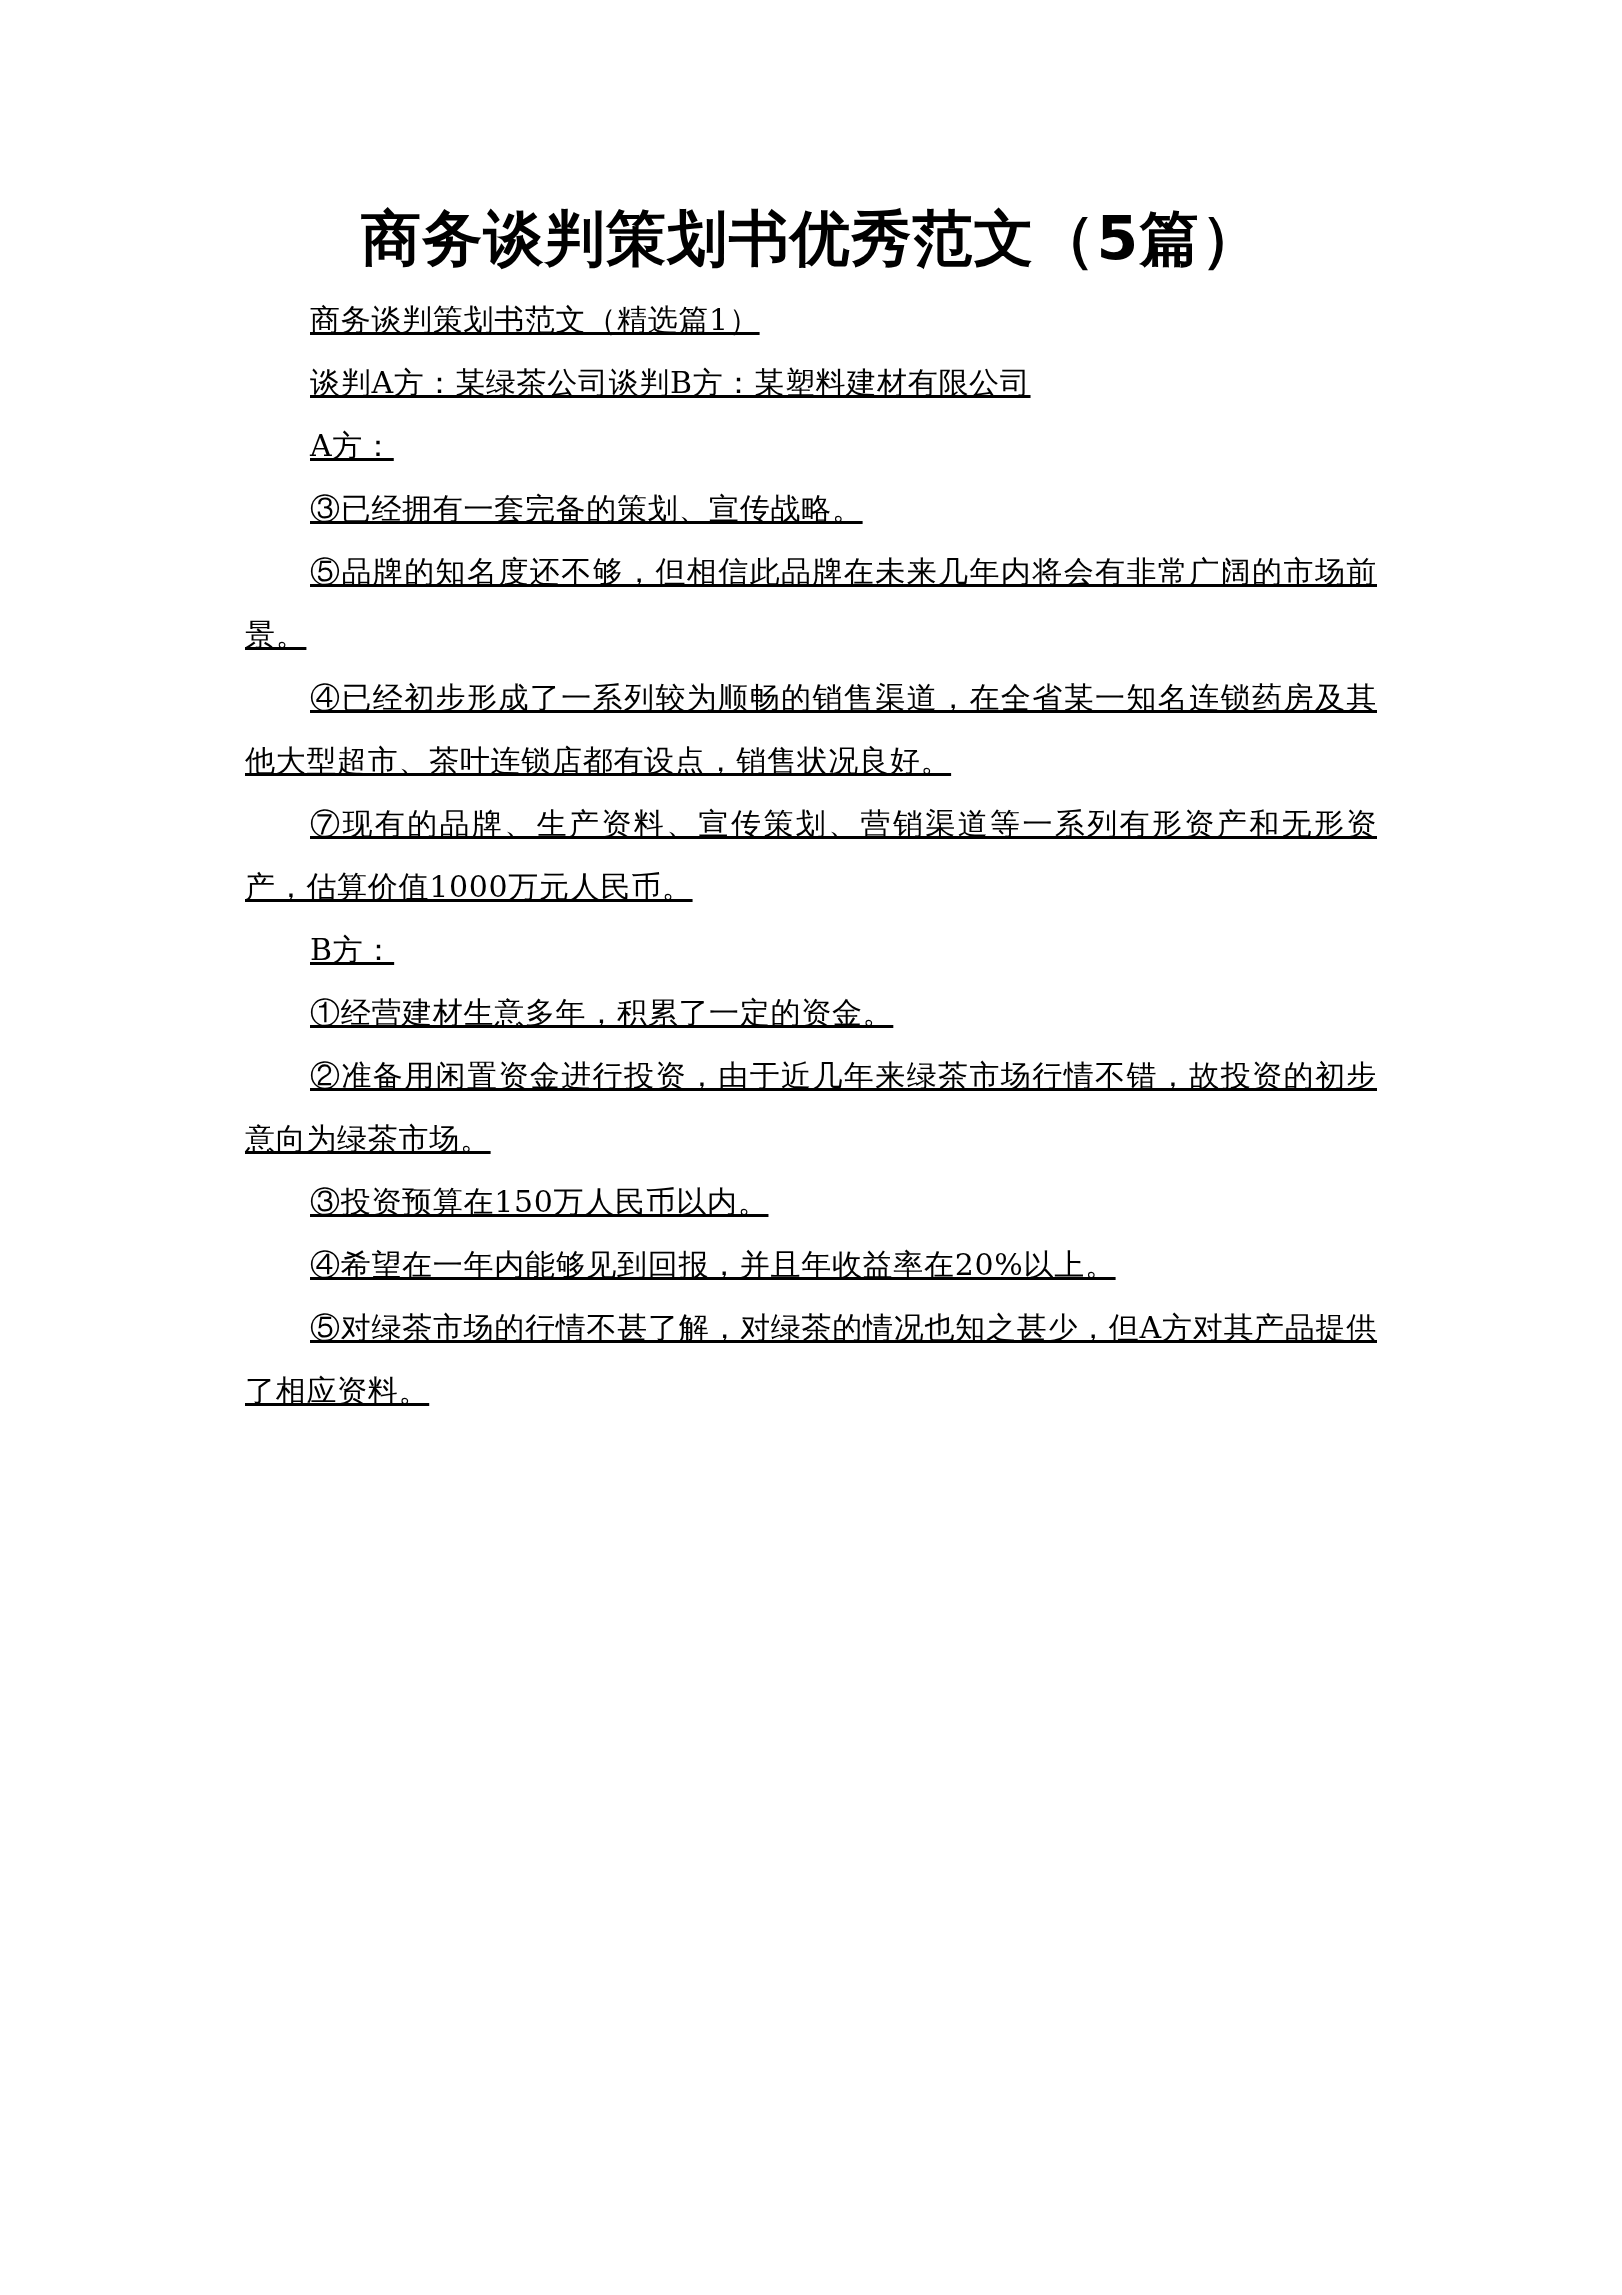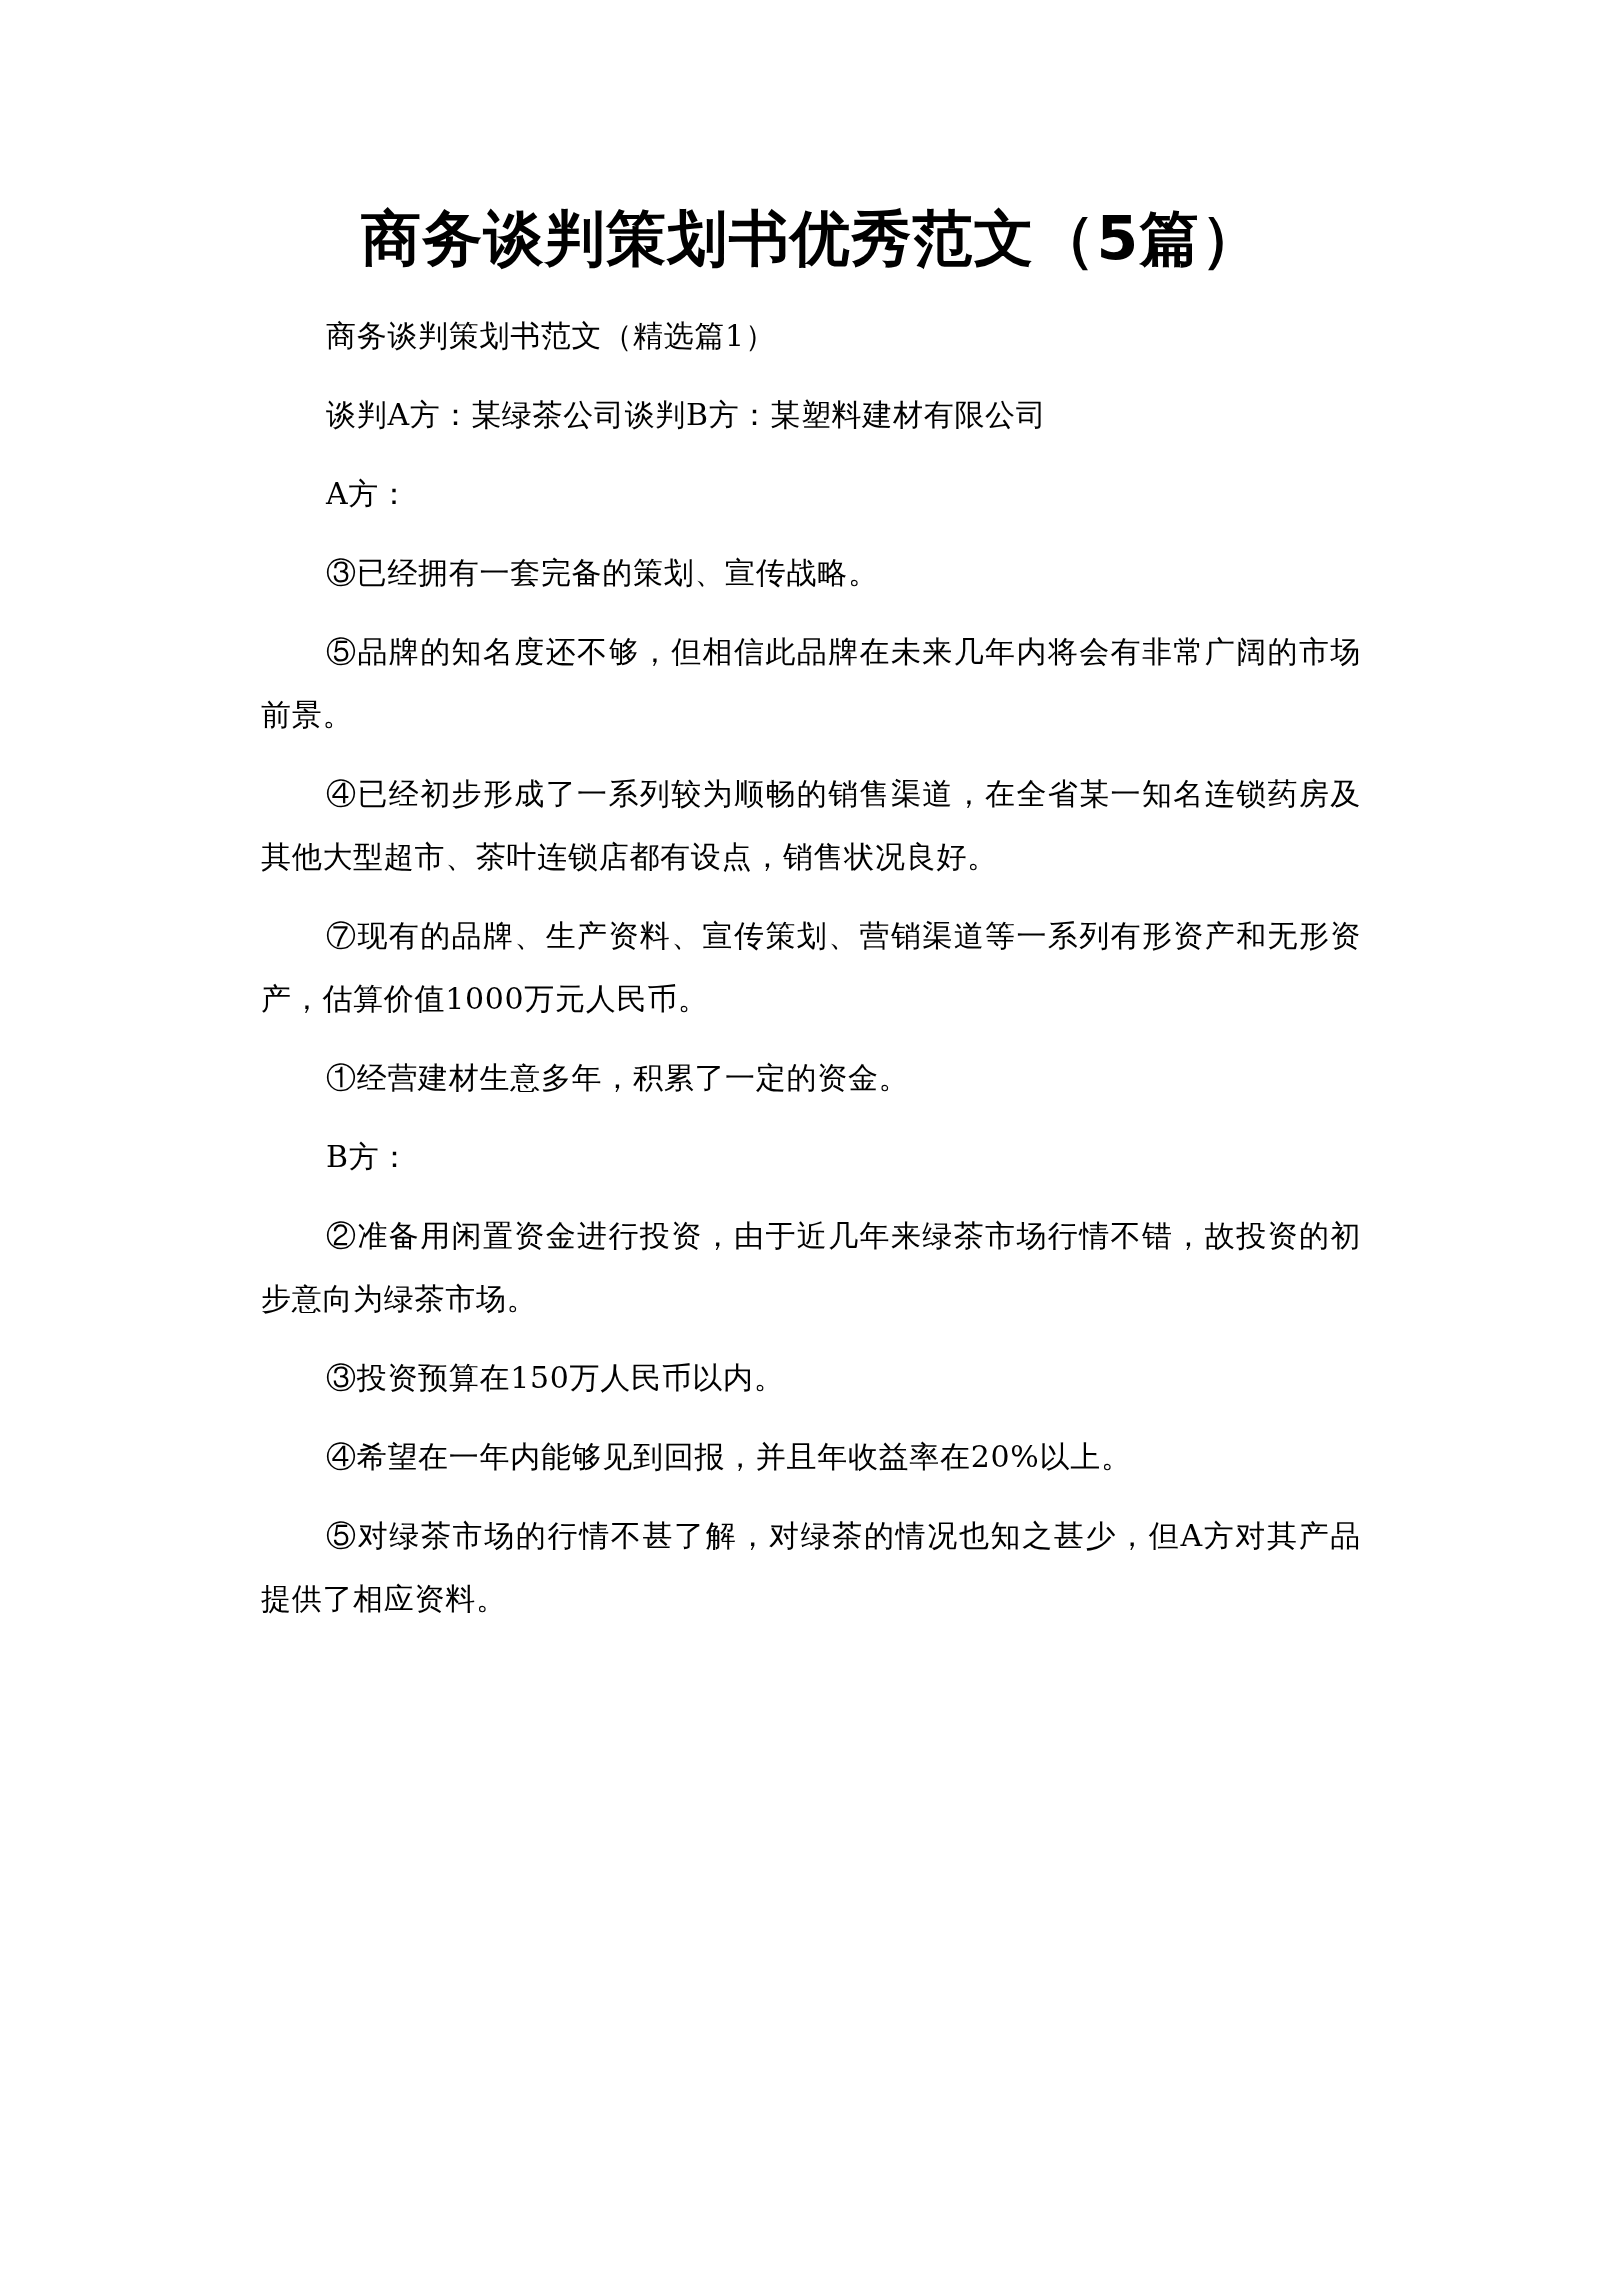--- a/index.html
+++ b/index.html
@@ -39,40 +39,41 @@
     .body {
       position: absolute;
       left: 245px;
       top: 288px;
       width: 1132px;
       font-size: 30px;
       line-height: 63px;
       letter-spacing: 0.7px;
     }
     .para {
-      margin: 16px;
+      margin: 0;
       text-indent: 65px;
       text-align: justify;
+      text-decoration: underline;
     }
   </style>
 </head>
 <body>
 
 <div class="page">
   <h1 class="title">商务谈判策划书优秀范文（5篇）</h1>
 
   <div class="body">
     <p class="para">商务谈判策划书范文（精选篇1）</p>
     <p class="para">谈判A方：某绿茶公司谈判B方：某塑料建材有限公司</p>
     <p class="para">A方：</p>
     <p class="para">③已经拥有一套完备的策划、宣传战略。</p>
     <p class="para">⑤品牌的知名度还不够，但相信此品牌在未来几年内将会有非常广阔的市场前景。</p>
     <p class="para">④已经初步形成了一系列较为顺畅的销售渠道，在全省某一知名连锁药房及其他大型超市、茶叶连锁店都有设点，销售状况良好。</p>
     <p class="para">⑦现有的品牌、生产资料、宣传策划、营销渠道等一系列有形资产和无形资产，估算价值1000万元人民币。</p>
+    <p class="para">B方：</p>
     <p class="para">①经营建材生意多年，积累了一定的资金。</p>
-    <p class="para">B方：</p>
     <p class="para">②准备用闲置资金进行投资，由于近几年来绿茶市场行情不错，故投资的初步意向为绿茶市场。</p>
     <p class="para">③投资预算在150万人民币以内。</p>
     <p class="para">④希望在一年内能够见到回报，并且年收益率在20%以上。</p>
     <p class="para">⑤对绿茶市场的行情不甚了解，对绿茶的情况也知之甚少，但A方对其产品提供了相应资料。</p>
   </div>
 </div>
 
 
 </body></html>

